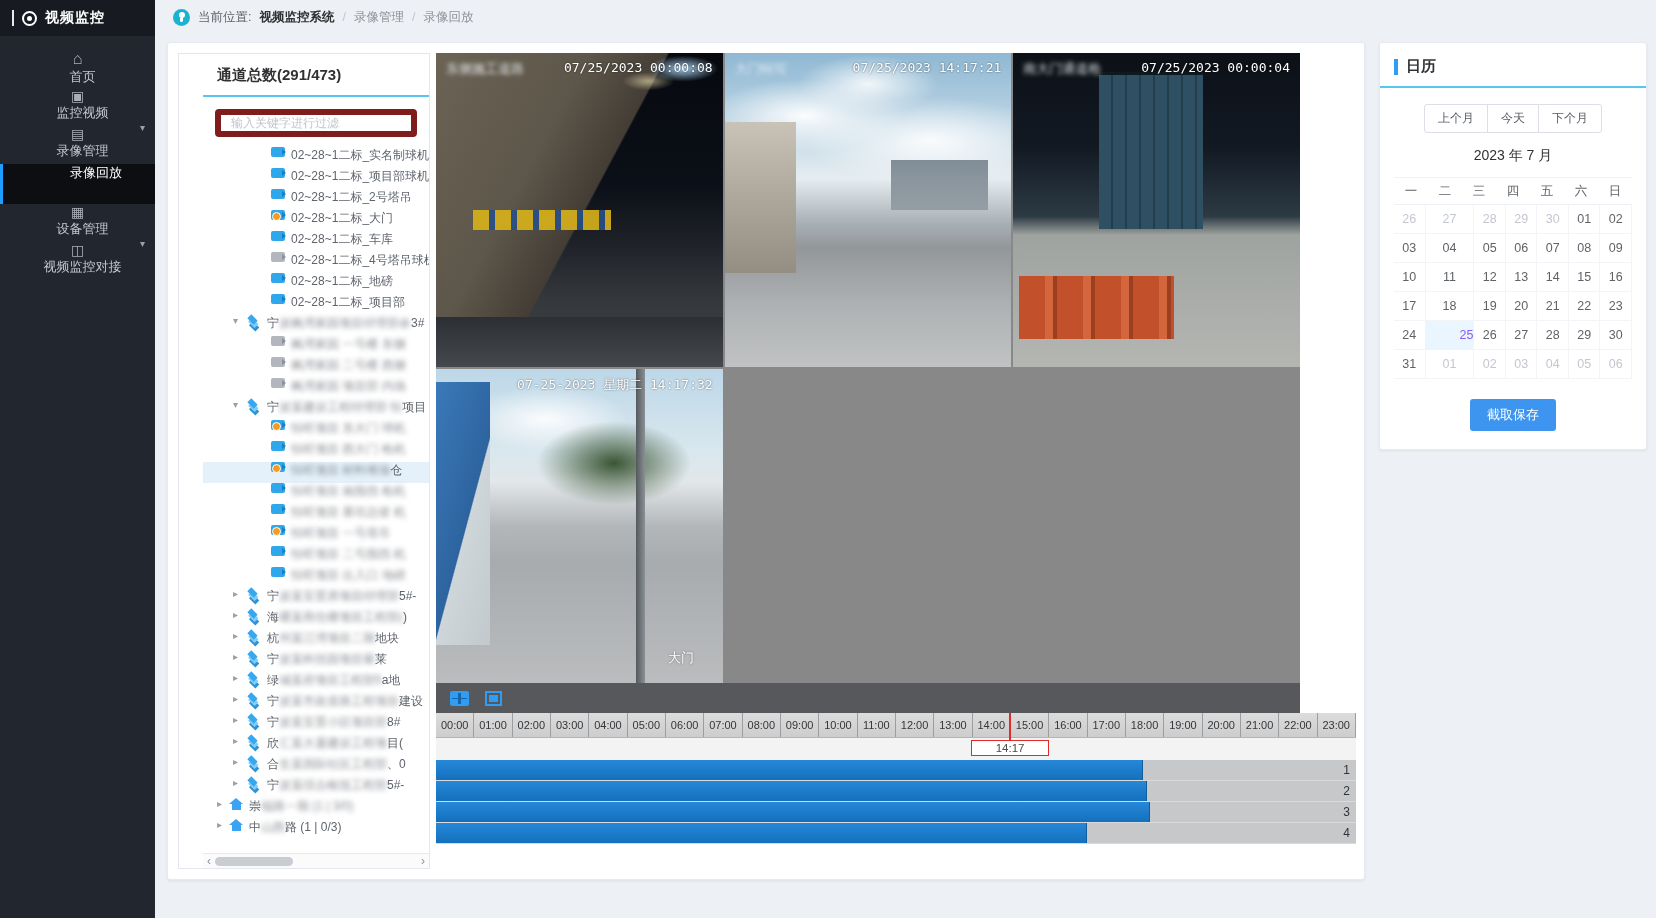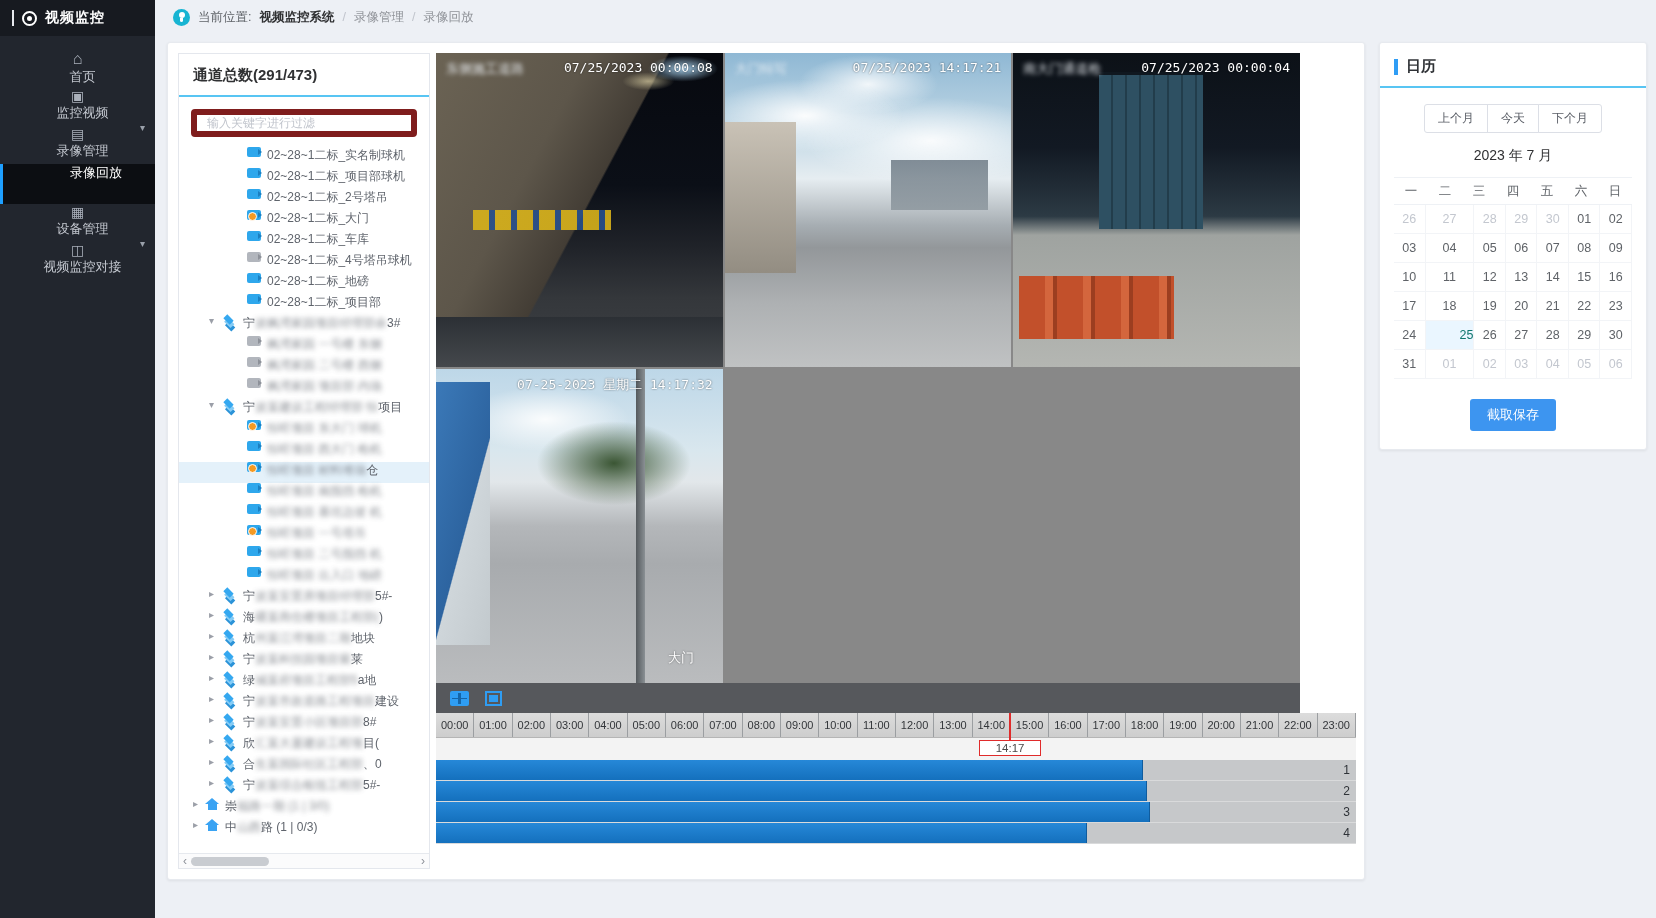--- a/index.html
+++ b/index.html
@@ -36,21 +36,21 @@
   .bc-label { color:#5f6368; }
   .bc-root { color:#303133; font-weight:bold; }
   .bc-sep { color:#c0c4cc; }
   .bc-item { color:#909399; }
 
   .content { flex:1; display:flex; padding:8px 12px 12px 12px; gap:14px; align-items:flex-start; }
   .card { background:#fff; border:1px solid #e7eaef; border-radius:3px; box-shadow:0 1px 3px rgba(0,0,0,.07); }
   .main-card { width:1198px; height:838px; display:flex; padding:10px; gap:6px; }
 
   
-  .tree-panel { width:252px; flex:none; border:1px solid #e4e7ed; display:flex; flex-direction:column; height:100%; }
+  .tree-panel { width:252px; flex:none; border:1px solid #e4e7ed; display:flex; flex-direction:column; height:100%;padding-left:24px; }
   .tree-header { padding:12px 14px 10px; font-size:15px; font-weight:bold; color:#303133; border-bottom:2px solid #58c5f3; }
   .tree-search { margin:12px 12px 8px; }
   .tree-search input { width:100%; height:28px; border:6px solid #7f1d1d; border-radius:4px; padding:0 10px; font-size:12px; color:#606266; outline:none; font-family:inherit; }
   .tree-search input::placeholder { color:#c0c4cc; }
   .tree-list { flex:1; overflow:hidden; padding-top:2px; }
   .tree-row { height:21px; display:flex; font-size:12px; color:#5f646c; white-space:nowrap; cursor:pointer; }
   .tree-row.selected { background:#e4f1fa; }
   .arrow { width:12px; flex:none; font-size:10px; color:#9b9fa8; }
   .arrow.a-col::before { content:'▸'; }
   .arrow.a-exp::before { content:'▾'; }
@@ -117,42 +117,42 @@
      linear-gradient(0deg, transparent 43%, #1565a8 43% 57%, transparent 57%); }
   .tb-fs { width:17px; height:15px; border:2px solid #2f9df3; position:relative; cursor:pointer; }
   .tb-fs::before { content:''; position:absolute; inset:2px; background:#2f9df3; }
 
   .timeline { width:920px; margin-top:0; }
   .tl-top { position:relative; }
   .ruler { display:flex; height:25px; background:linear-gradient(#dcdcdc,#cdcdcd); border-bottom:1px solid #b5b5b5; }
   .hcell { flex:1; border-right:1px solid #9b9ea1; font-size:11px; color:#33363a; display:flex; align-items:center; justify-content:center; cursor:pointer; }
   .marker-row { height:22px; background:#f3f3f3; position:relative; }
   .playhead { position:absolute; top:0; width:2px; height:30px; background:#e02b2b; z-index:5; margin-left:-1px; }
-  .ph-badge { position:absolute; top:27px; transform:translateX(-50%); width:62px; height:16px; background:#fff; border:1px solid #e02b2b; color:#4a4a4a; font-size:11.5px; display:flex; align-items:center; justify-content:center; z-index:5; }
+  .ph-badge { position:absolute; top:27px; transform:translateX(-50%); width:78px; height:16px; background:#fff; border:1px solid #e02b2b; color:#4a4a4a; font-size:11.5px; display:flex; align-items:center; justify-content:center; z-index:5; }
   .tracks { background:#c6c8ca; }
   .track { height:21px; border-bottom:1px solid #d9dadb; position:relative; cursor:pointer; }
   .tbar { position:absolute; left:0; top:0; height:20px; background:linear-gradient(180deg,#2688d8,#1470bd); border-right:1px solid #0f5c9e; }
   .tnum { position:absolute; right:6px; top:3px; font-size:12px; color:#2f3338; z-index:2; }
 
   
   .cal-card { width:268px; padding:14px; }
   .cal-header { display:flex; align-items:center; gap:8px; padding-bottom:10px; margin:0 -14px; padding-left:14px; border-bottom:2px solid #58c5f3; }
   .cal-accent { width:4px; height:16px; background:#2f9df5; }
   .cal-title { font-size:15px; font-weight:bold; color:#2f3236; }
   .cal-btns { display:flex; justify-content:center; margin-top:16px; }
   .cal-btn { padding:5px 13px; font-size:12px; color:#5a5e66; background:#fff; border:1px solid #dcdfe6; cursor:pointer; font-family:inherit; }
   .cal-btn + .cal-btn { margin-left:-1px; }
   .cal-btn:first-child { border-radius:3px 0 0 3px; }
   .cal-btn:last-child { border-radius:0 3px 3px 0; }
   .cal-month { text-align:center; font-size:14px; color:#303133; margin:14px 0 12px; }
   .cal-grid { display:grid; grid-template-columns:repeat(7,1fr); border-top:1px solid #eef1f5; }
   .wd { height:26px; display:flex; align-items:center; justify-content:center; font-size:12.5px; color:#5f6368; }
   .day { height:29px; display:flex; align-items:center; justify-content:center; font-size:12.5px; color:#5f6368; border:1px solid #f2f4f7; border-width:0 1px 1px 0; cursor:pointer; }
   .day.dim { color:#c3c7cf; }
-  .day.sel { color:#0f766e; background:#eaf6ff;padding-left:34px; }
+  .day.sel { color:#8b5cf6; background:#eaf6ff;padding-left:34px; }
   .cal-save { display:block; margin:20px auto 4px; background:#3d95f0; border:none; color:#fff; font-size:13px; padding:7px 17px; border-radius:3px; cursor:pointer; font-family:inherit; }
 </style>
 </head>
 <body>
 
 <div class="app">
 
   <aside class="sidebar">
     <div class="logo">
       <span class="logo-bar"></span>

